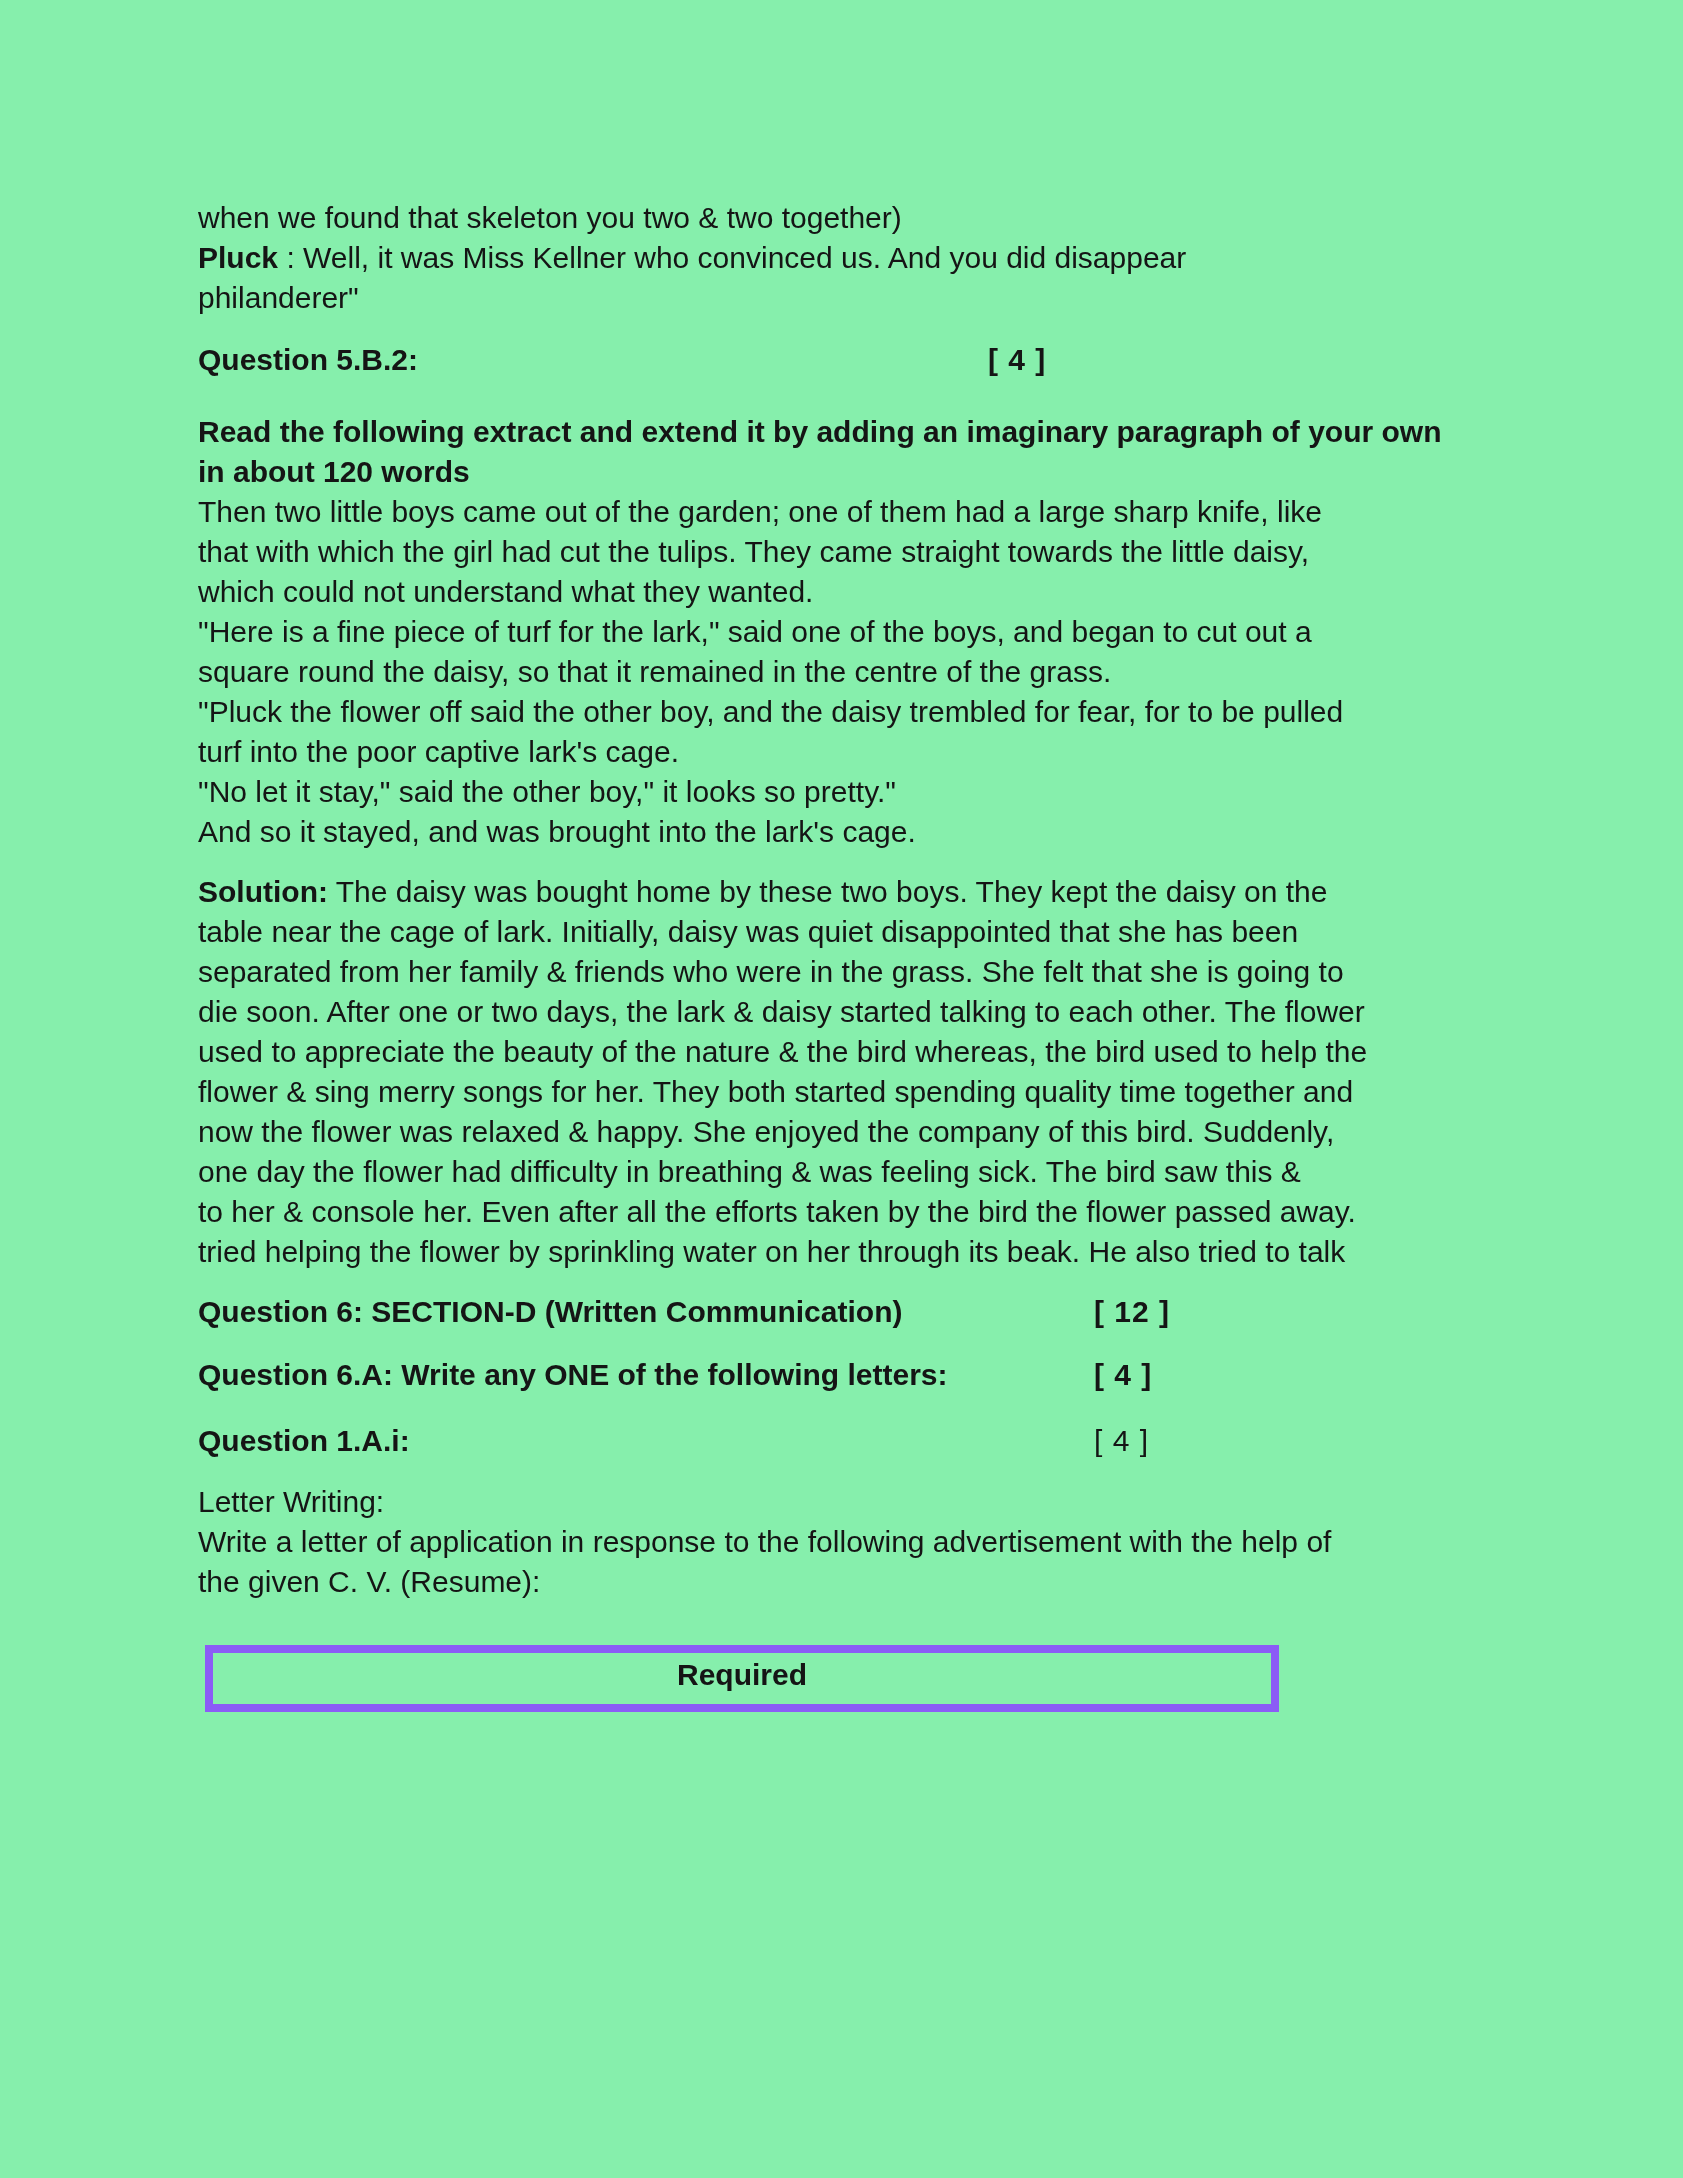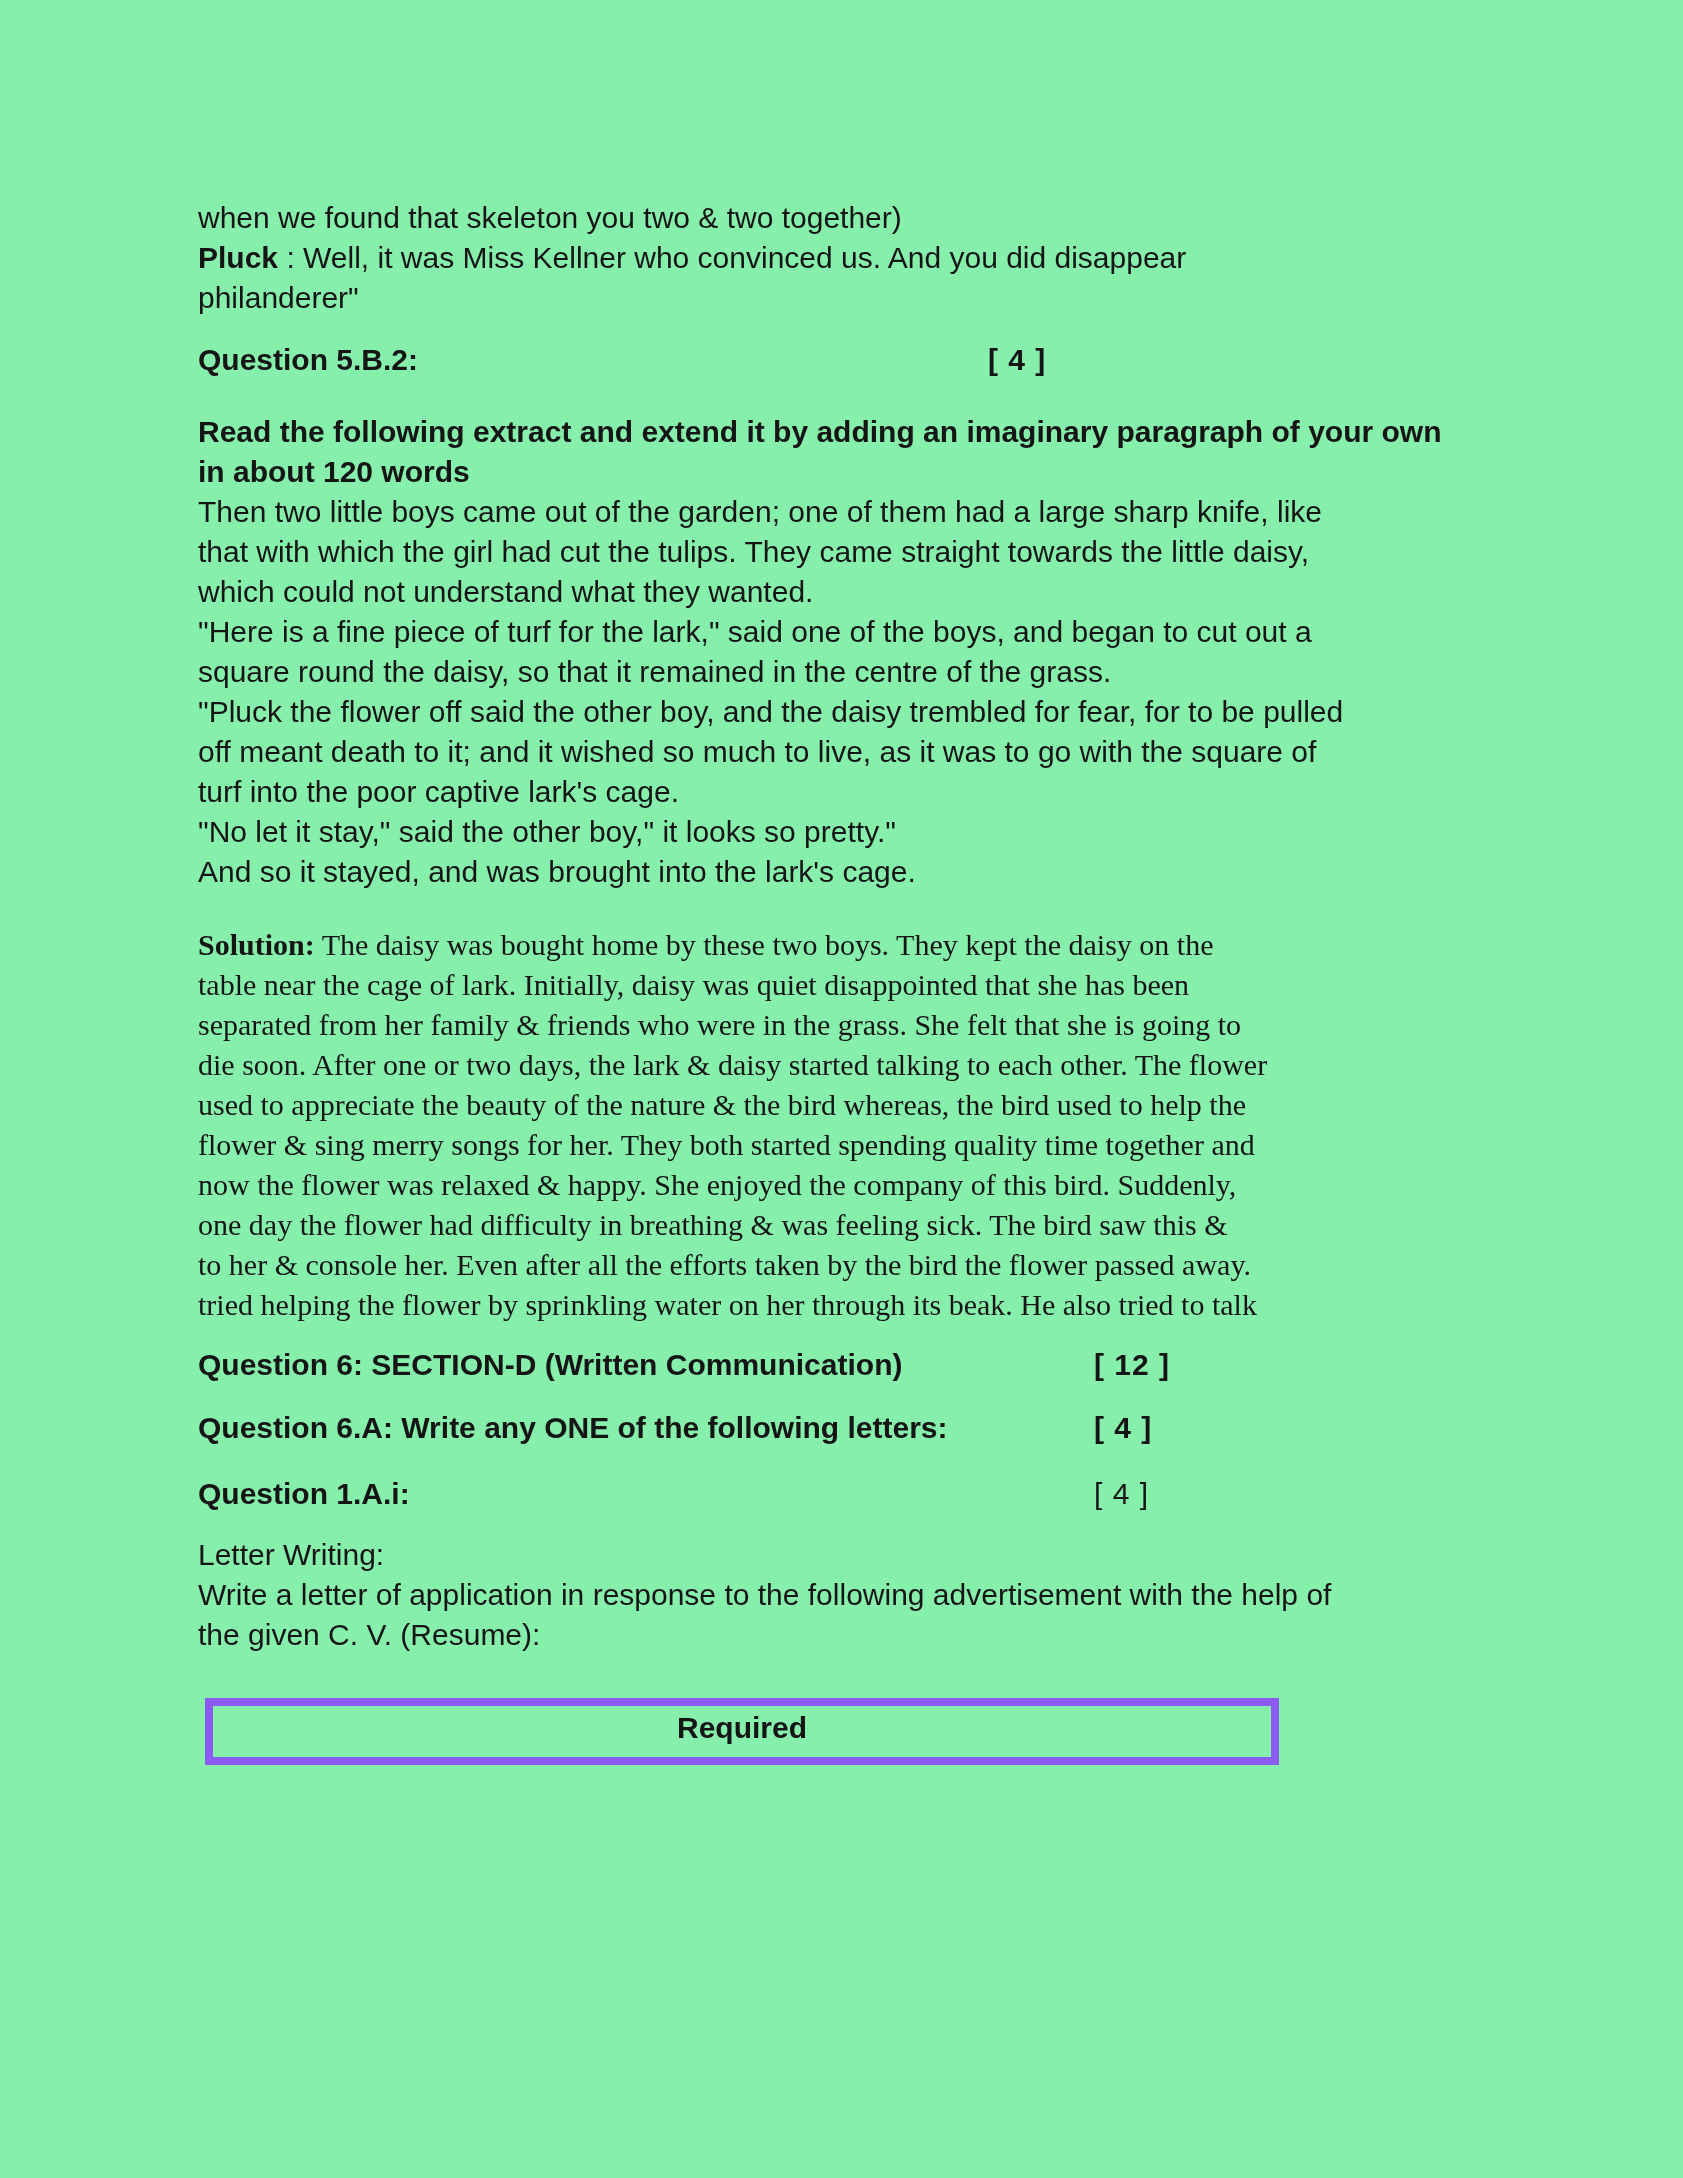--- a/index.html
+++ b/index.html
@@ -35,21 +35,21 @@
     top: 0;
     font-weight: 700;
     letter-spacing: 1px;
   }
   .marks.reg { font-weight: 400; }
   .col1 { left: 790px; }
   .col2 { left: 896px; }
   .m-first   { margin-top: 198px; }
   .m-q5      { margin-top: 22px; }
   .m-extract { margin-top: 32px; }
-  .m-sol     { margin-top: 33px; font-family: Liberation Serif, serif; }
+  .m-sol     { margin-top: 20px; }
   .m-q6      { margin-top: 20px; }
   .m-q6a     { margin-top: 23px; }
   .m-q6ai    { margin-top: 26px; }
   .m-letter  { margin-top: 21px; }
   .req-box {
     box-sizing: border-box;
     margin-top: 43px;
     margin-left: 7px;
     width: 1074px;
     height: 67px;
@@ -75,21 +75,20 @@
 
     <div class="m-extract">
       <div class="ln b">Read the following extract and extend it by adding an imaginary paragraph of your own</div>
       <div class="ln b">in about 120 words</div>
       <div class="ln">Then two little boys came out of the garden; one of them had a large sharp knife, like</div>
       <div class="ln">that with which the girl had cut the tulips. They came straight towards the little daisy,</div>
       <div class="ln">which could not understand what they wanted.</div>
       <div class="ln">"Here is a fine piece of turf for the lark," said one of the boys, and began to cut out a</div>
       <div class="ln">square round the daisy, so that it remained in the centre of the grass.</div>
       <div class="ln">"Pluck the flower off said the other boy, and the daisy trembled for fear, for to be pulled</div>
-      <div class="ln">off meant death to it; and it wished so much to live, as it was to go with the square of</div>
       <div class="ln">turf into the poor captive lark's cage.</div>
       <div class="ln">"No let it stay," said the other boy," it looks so pretty."</div>
       <div class="ln">And so it stayed, and was brought into the lark's cage.</div>
     </div>
 
     <div class="m-sol">
       <div class="ln"><span class="b">Solution:</span><span> The daisy was bought home by these two boys. They kept the daisy on the</span></div>
       <div class="ln">table near the cage of lark. Initially, daisy was quiet disappointed that she has been</div>
       <div class="ln">separated from her family &amp; friends who were in the grass. She felt that she is going to</div>
       <div class="ln">die soon. After one or two days, the lark &amp; daisy started talking to each other. The flower</div>

